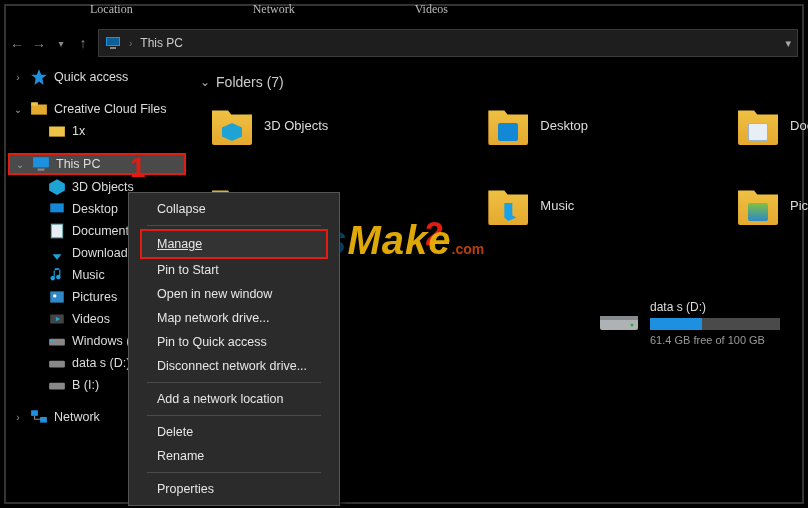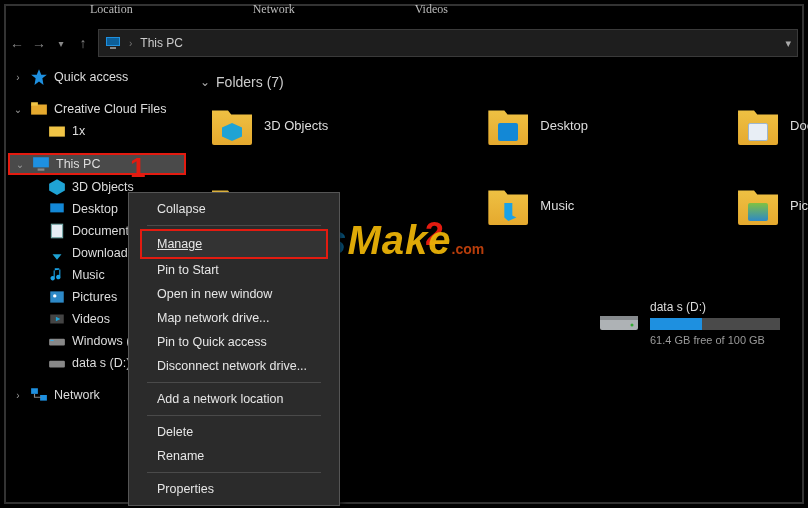--- a/index.html
+++ b/index.html
@@ -298,20 +298,29 @@
       <span>Windows (C:)</span>
     </div>
   <div class="tree-item tree-sub">
       <span class="caret"></span>
       <span class="ticon">
         <svg viewBox="0 0 16 16">
           <rect x="1" y="6" width="14" height="6" rx="1" fill="#888"></rect>
         </svg>
       </span>
       <span>data s (D:)</span>
+    </div>
+  <div class="tree-item tree-sub">
+      <span class="caret"></span>
+      <span class="ticon">
+        <svg viewBox="0 0 16 16">
+          <rect x="1" y="6" width="14" height="6" rx="1" fill="#888"></rect>
+        </svg>
+      </span>
+      <span>B (I:)</span>
     </div>
   <div style="height:10px"></div>
   <div class="tree-item">
     <span class="caret">›</span>
     <span class="ticon">
         <svg viewBox="0 0 16 16">
           <rect x="1" y="2" width="6" height="5" fill="#1e90e0"></rect>
           <rect x="9" y="8" width="6" height="5" fill="#1e90e0"></rect>
           <path d="M4 7v3h6" stroke="#888" fill="none"></path>
         </svg>

